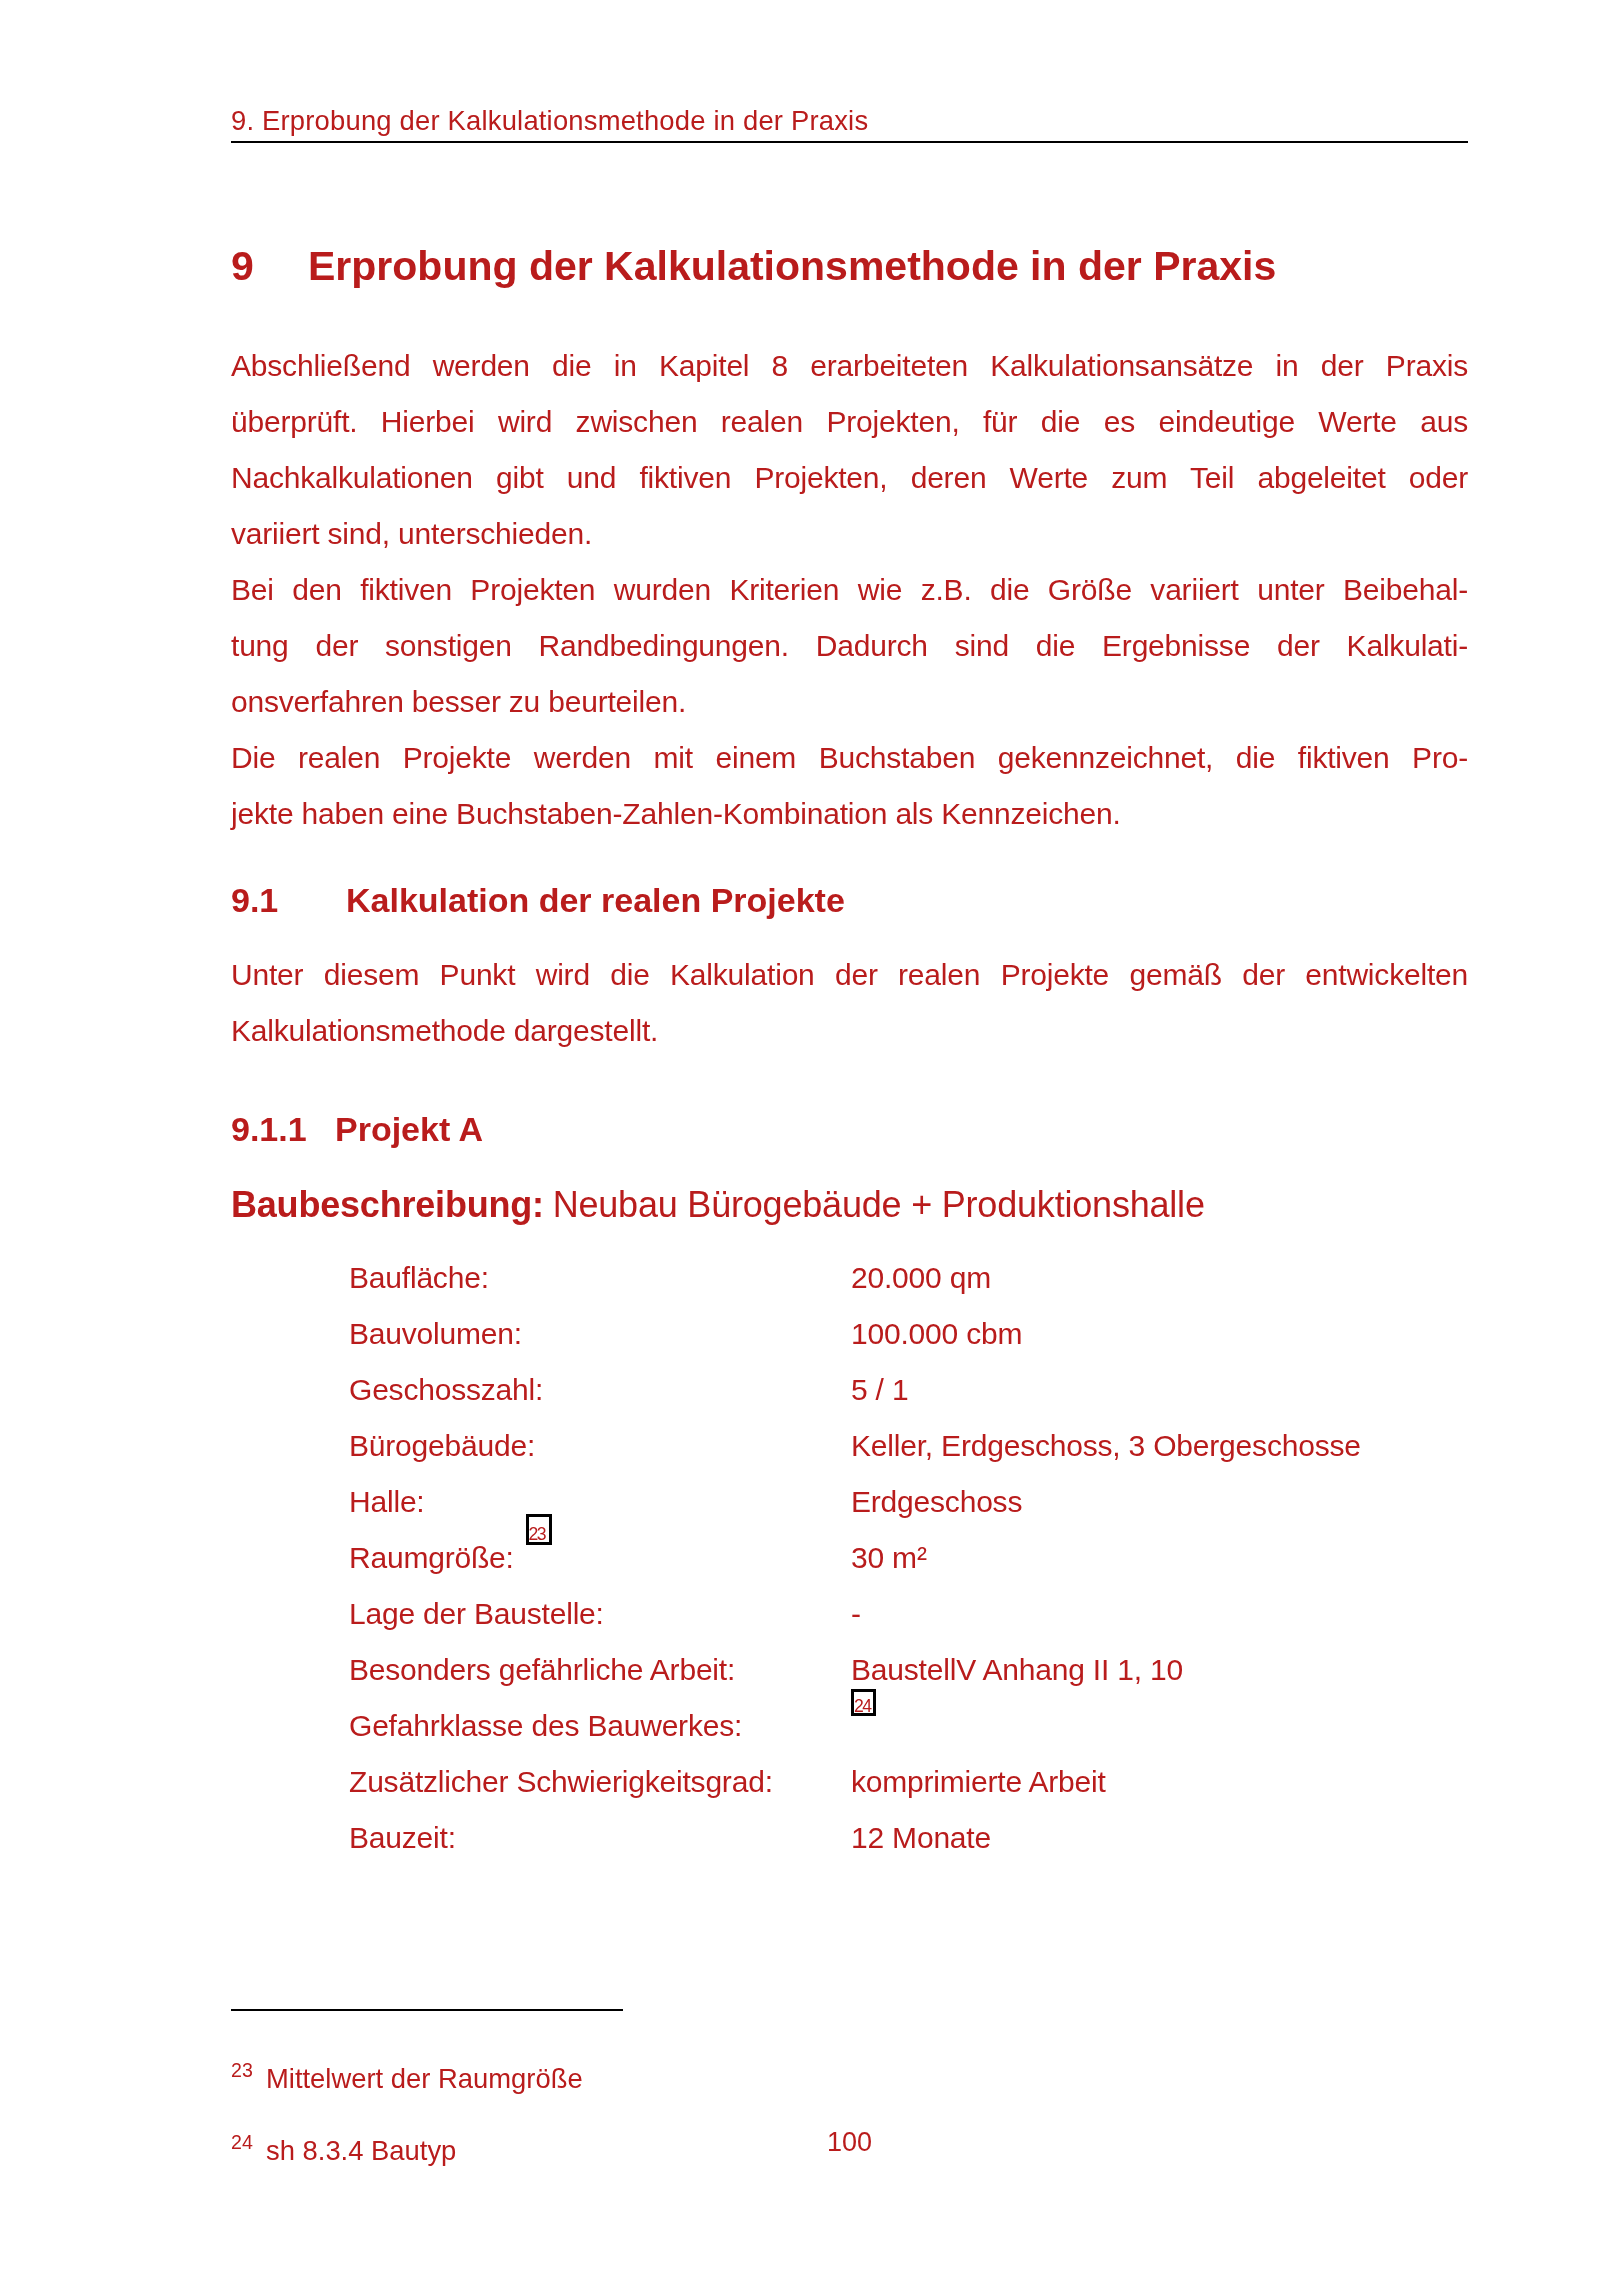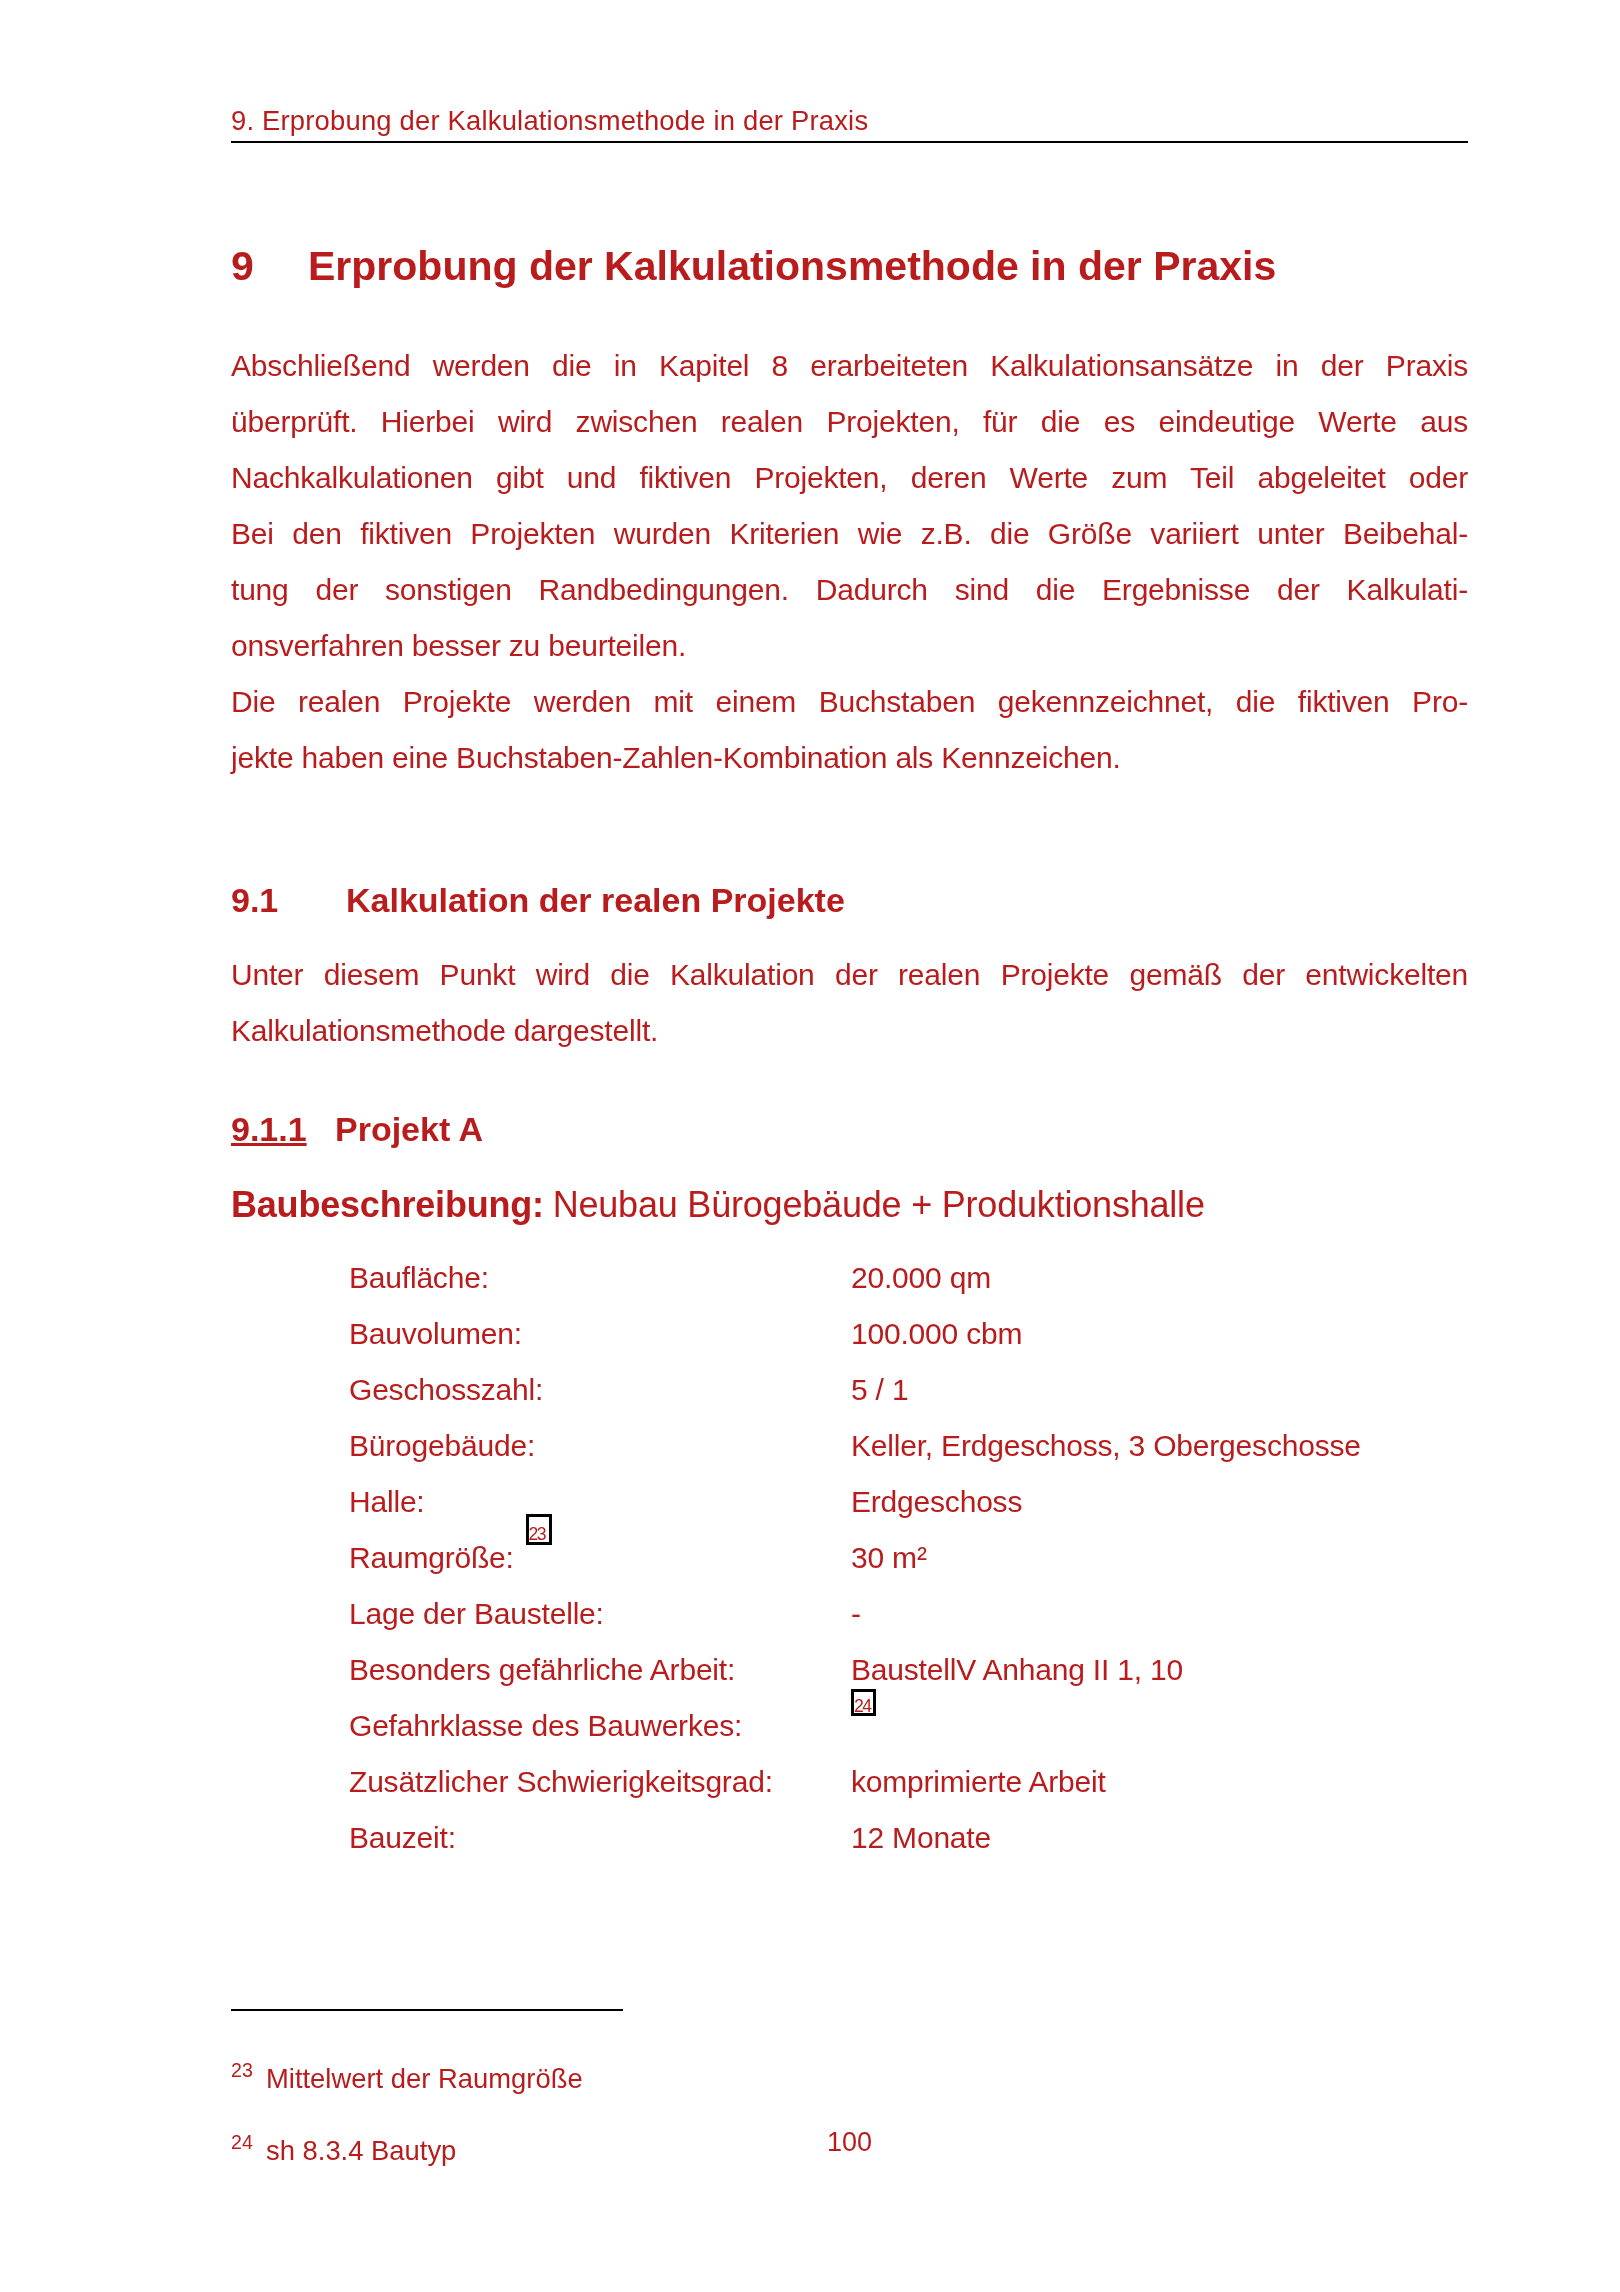--- a/index.html
+++ b/index.html
@@ -31,21 +31,21 @@
   #para-block-1 { top:338px; }
   #section91-para { top:947px; }
   
   .h2 {
     position:absolute; left:231px; width:1237px;
     font-size:34px; line-height:41px; font-weight:bold; display:flex;
   }
   #heading-9-1 { top:880px;gap:16px; }
   #heading-9-1 .hnum { width:99px; flex:0 0 auto; }
   #heading-9-1-1 { top:1109px; }
-  #heading-9-1-1 .hnum { width:104px; flex:0 0 auto;text-decoration:underline; }
+  #heading-9-1-1 .hnum { width:104px; flex:0 0 auto; }
   
   .desc-line {
     position:absolute; left:231px; top:1177px; width:1237px;
     font-size:36px; line-height:56px; letter-spacing:-0.2px;
   }
   .desc-line .desc-label { font-weight:bold; }
   .desc-line .desc-value { margin-left:8.8px; }
   
   .details {
     position:absolute; left:309px; top:1250px; width:1225px;
@@ -95,20 +95,21 @@
   <div class="h1" id="chapter-heading">
     <span class="hnum">9</span>
     <span>Erprobung der Kalkulationsmethode in der Praxis</span>
   </div>
 
   <div class="bodyblock" id="para-block-1">
     <div>
         <div class="tline">Abschließend werden die in Kapitel 8 erarbeiteten Kalkulationsansätze in der Praxis</div>
         <div class="tline">überprüft. Hierbei wird zwischen realen Projekten, für die es eindeutige Werte aus</div>
         <div class="tline">Nachkalkulationen gibt und fiktiven Projekten, deren Werte zum Teil abgeleitet oder</div>
+        <div class="tline tline-last">variiert sind, unterschieden.</div>
       </div>
     <div>
         <div class="tline">Bei den fiktiven Projekten wurden Kriterien wie z.B. die Größe variiert unter Beibehal-</div>
         <div class="tline">tung der sonstigen Randbedingungen. Dadurch sind die Ergebnisse der Kalkulati-</div>
         <div class="tline tline-last">onsverfahren besser zu beurteilen.</div>
       </div>
     <div>
         <div class="tline">Die realen Projekte werden mit einem Buchstaben gekennzeichnet, die fiktiven Pro-</div>
         <div class="tline tline-last">jekte haben eine Buchstaben-Zahlen-Kombination als Kennzeichen.</div>
       </div>

